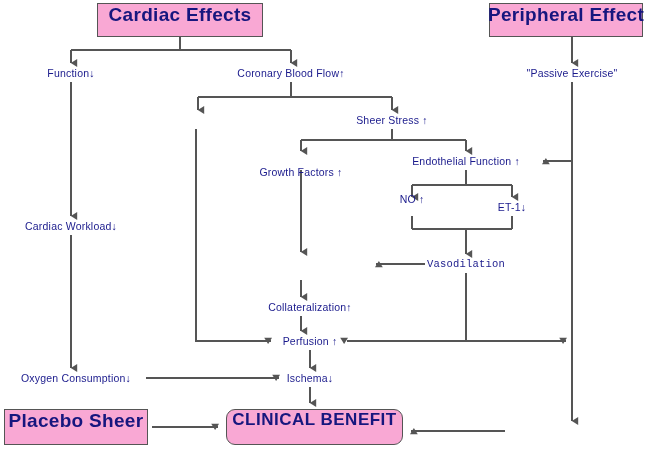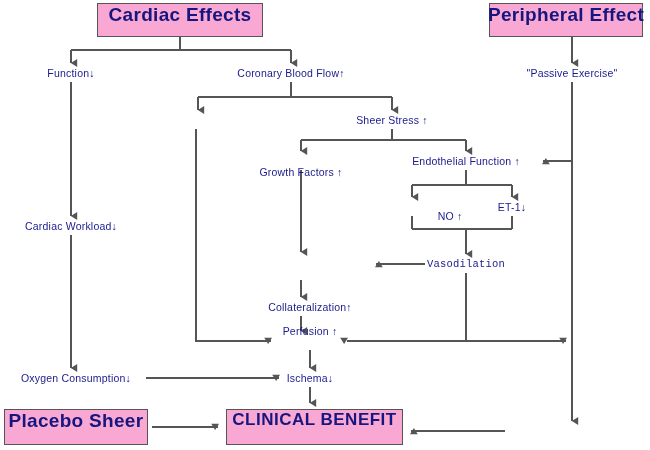--- a/index.html
+++ b/index.html
@@ -44,21 +44,21 @@
     border: 1px solid #555555;
     background: #f9a8d4;
     box-sizing: border-box;
     display: flex;
     align-items: flex-start;
     justify-content: center;
     color: #16167e;
     font-weight: bold;
   }
   .box.big { font-size: 19px; letter-spacing: 0.3px; }
-  .box.benefit { font-size: 17px; letter-spacing: 0.5px; }
+  .box.benefit { font-size: 17px; letter-spacing: 0.5px; border-radius: 9px; }
 </style>
 </head>
 <body>
 
 <div id="canvas">
 
   <svg class="lines" viewBox="0 0 650 450">
     <defs>
       <marker id="ah-down" markerWidth="9" markerHeight="9" refX="4.5" refY="7.4" orient="auto" markerUnits="userSpaceOnUse">
         <path d="M0.6,1.2 L8.4,1.2 L4.5,7.6 Z" fill="#555555"></path>
@@ -155,31 +155,31 @@
 
   <div class="node lbl" style="left:572px; top:73px;">"Passive Exercise"</div>
 
 
   <div class="node lbl" style="left:392px; top:120px;">Sheer Stress ↑</div>
 
   <div class="node lbl" style="left:301px; top:161px;margin-top:11px;">Growth Factors ↑</div>
 
   <div class="node lbl" style="left:466px; top:161px;">Endothelial Function ↑</div>
 
-  <div class="node lbl" style="left:412px; top:216px;margin-left:38px;">NO ↑</div>
+  <div class="node lbl" style="left:412px; top:199px;">NO ↑</div>
 
   <div class="node lbl" style="left:512px; top:207px;">ET-1↓</div>
 
   <div class="node lbl" style="left:71px; top:226px;">Cardiac Workload↓</div>
 
   <div class="node lbl" style="left:466px; top:264px;font-family:Liberation Mono, monospace;">Vasodilation</div>
 
   <div class="node lbl" style="left:310px; top:307px;">Collateralization↑</div>
 
-  <div class="node lbl" style="left:310px; top:331px;">Perfusion ↑</div>
+  <div class="node lbl" style="left:310px; top:341px;">Perfusion ↑</div>
 
   <div class="node lbl" style="left:76px; top:378px;">Oxygen Consumption↓</div>
 
   <div class="node lbl" style="left:310px; top:378px;">Ischema↓</div>
 
 
 
 </div>
 
 </body></html>

